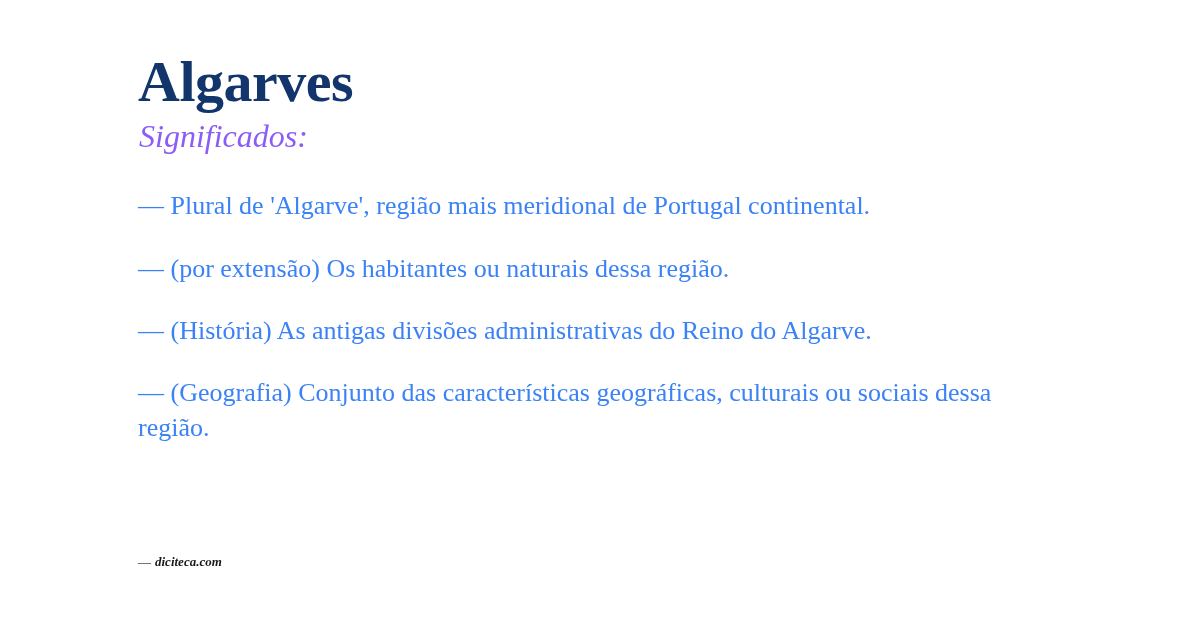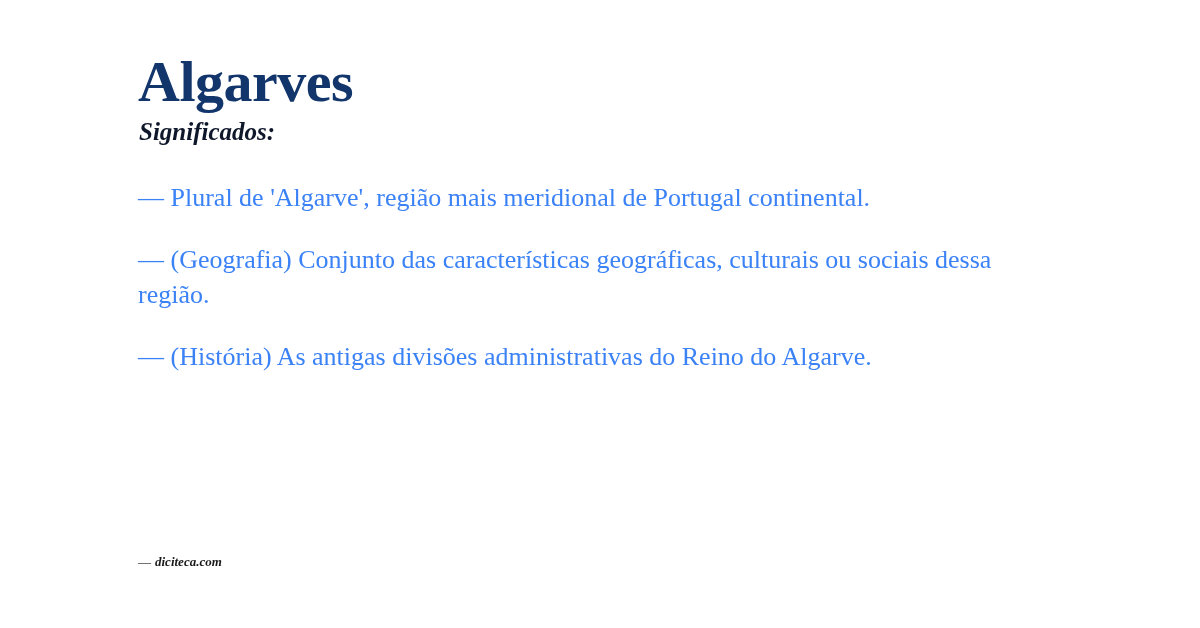--- a/index.html
+++ b/index.html
@@ -26,23 +26,23 @@
     font-weight: bold;
     color: #12356b;
     line-height: 1.05;
     letter-spacing: -0.5px;
     margin: 0;
     padding: 0;
   }
   .subtitle {
     font-family: "Liberation Serif", serif;
     font-style: italic;
-    font-weight: bold;
-    font-size: 25px;
-    color: #0f172a;
+    font-weight: normal;
+    font-size: 32px;
+    color: #8b5cf6;
     margin: 4px 0 0 1px;
     line-height: 1.2;
   }
   .senses {
     margin-top: 34px;
   }
   .sense {
     font-family: "Liberation Serif", serif;
     font-size: 26px;
     color: #3b82f6;
@@ -73,21 +73,22 @@
 <body>
 
 <div class="card">
 
   <h1 class="headword">Algarves</h1>
 
   <div class="subtitle">Significados:</div>
 
   <div class="senses">
     <p class="sense">— Plural de 'Algarve', região mais meridional de Portugal continental.</p>
+    <p class="sense">— (por extensão) Os habitantes ou naturais dessa região.</p>
+    <p class="sense">— (História) As antigas divisões administrativas do Reino do Algarve.</p>
     <p class="sense">— (Geografia) Conjunto das características geográficas, culturais ou sociais dessa região.</p>
-    <p class="sense">— (História) As antigas divisões administrativas do Reino do Algarve.</p>
   </div>
 
   <div class="source">
     <span class="dash">—</span><span>diciteca.com</span>
   </div>
 
 </div>
 
 </body></html>

